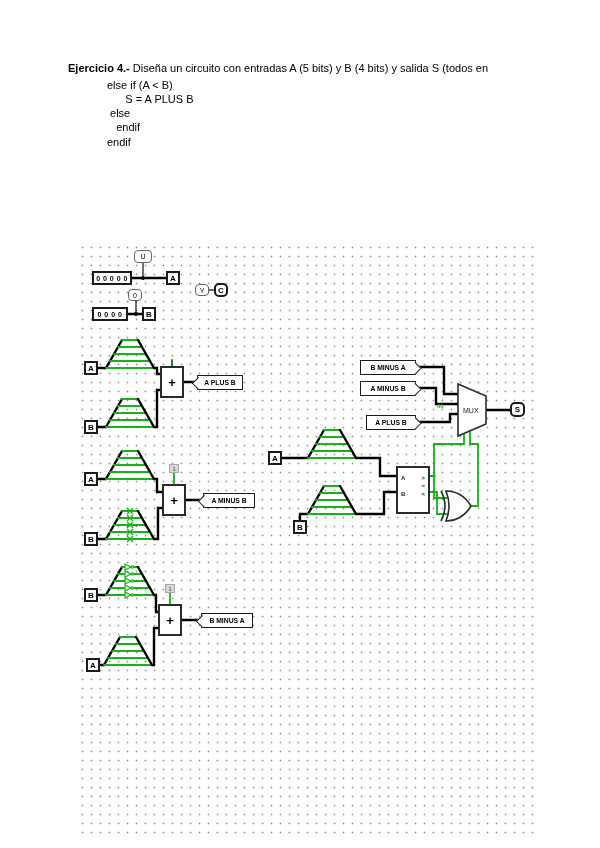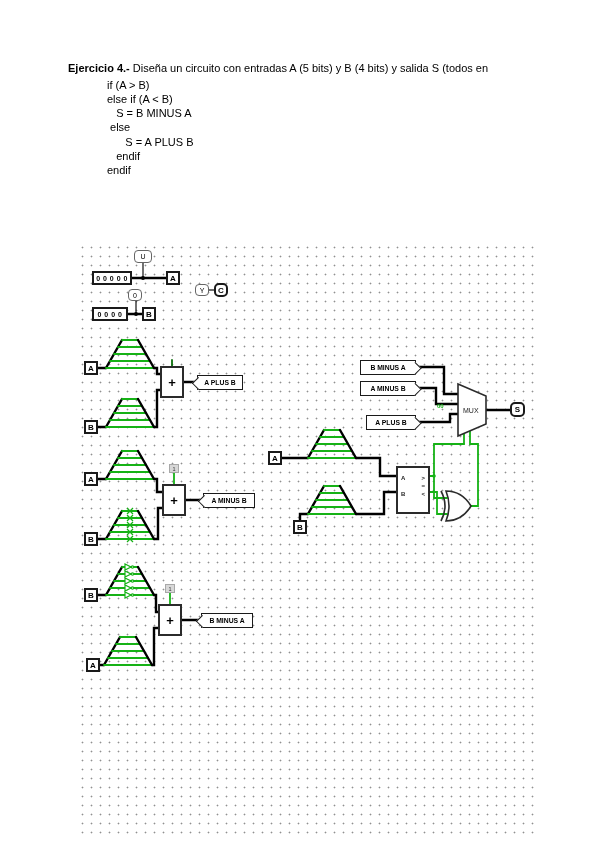--- a/index.html
+++ b/index.html
@@ -61,25 +61,23 @@
        color:var(--wire-high);z-index:3;}
 </style>
 </head>
 <body>
 
 <div class="page">
 
   <div class="text-block">
     <div class="para-line"><b>Ejercicio 4.-</b><span> Diseña un circuito con entradas A (5 bits) y B (4 bits) y salida S (todos en</span></div>
     <div class="code-block">
-      <div class="code-line">if (A &gt; B)</div>
       <div class="code-line">else if (A &lt; B)</div>
-      <div class="code-line">   S = B MINUS A</div>
+      <div class="code-line">      S = A PLUS B</div>
       <div class="code-line"> else</div>
-      <div class="code-line">      S = A PLUS B</div>
       <div class="code-line">   endif</div>
       <div class="code-line">endif</div>
     </div>
   </div>
 
   <div class="grid"></div>
 
   <svg class="wires" width="600" height="848" viewBox="0 0 600 848">
 
     <g>

